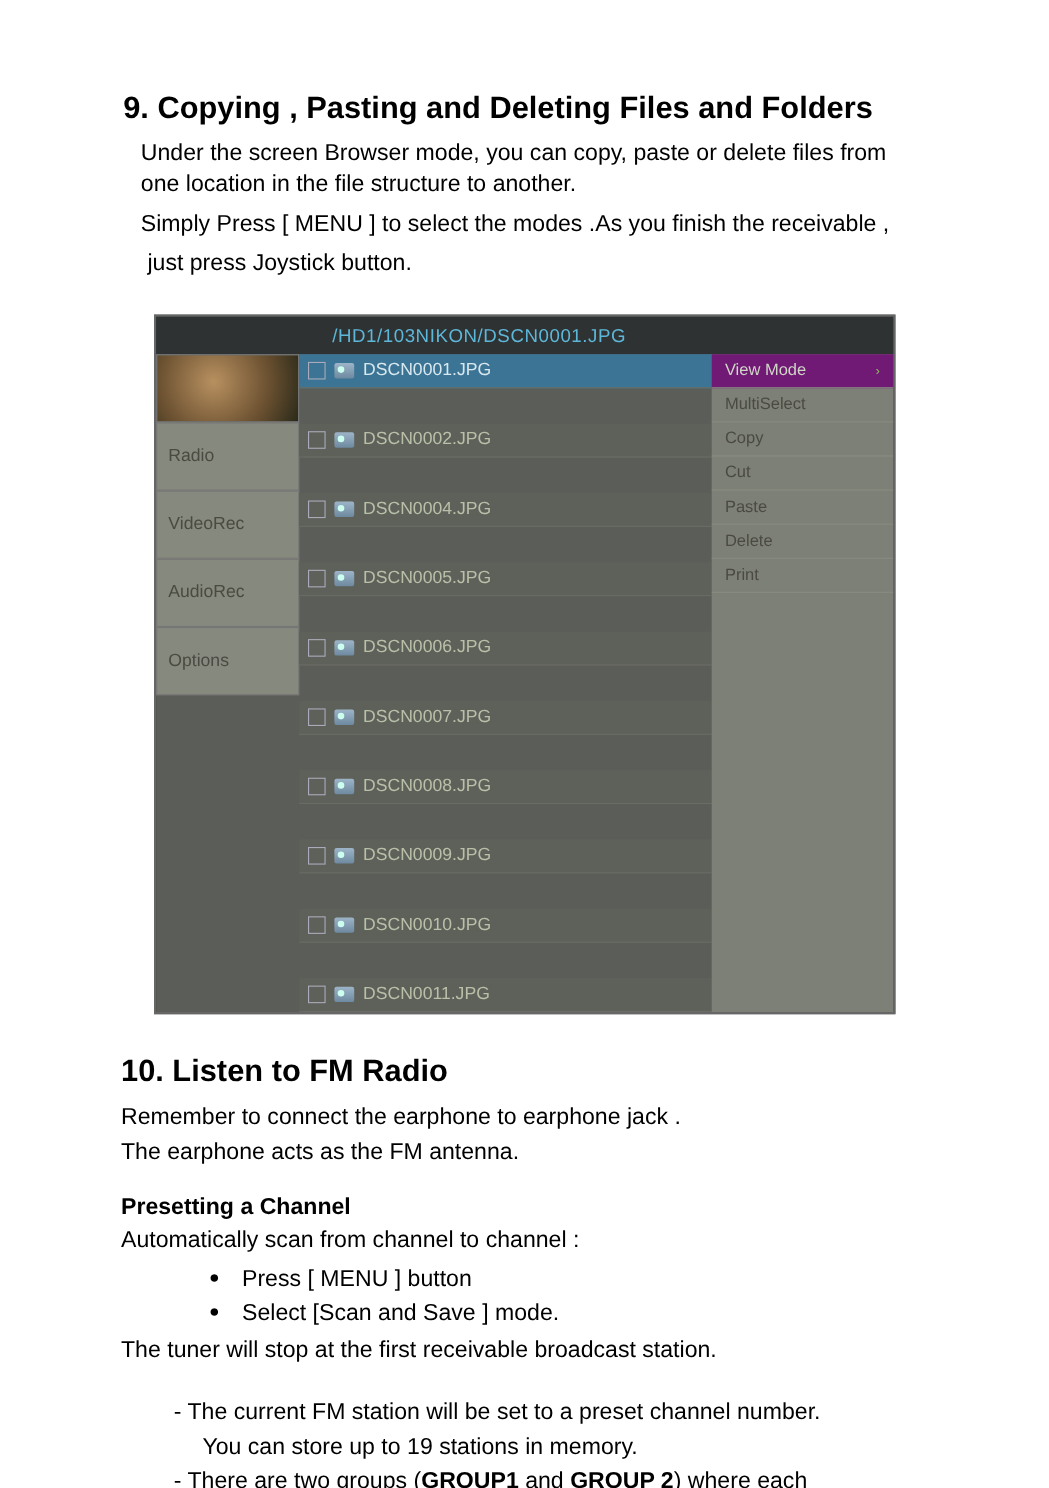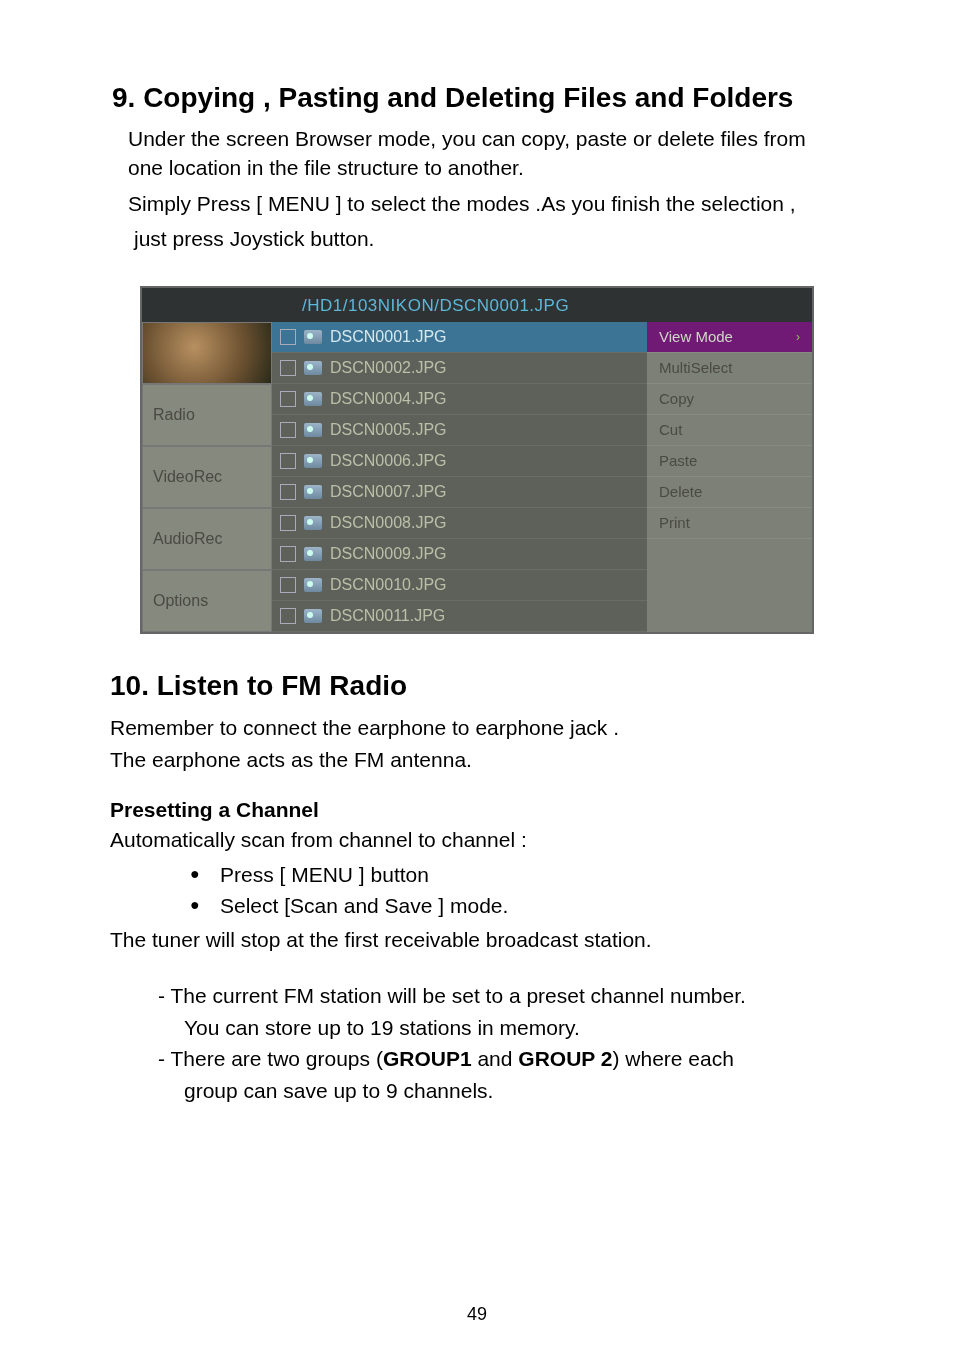--- a/index.html
+++ b/index.html
@@ -61,20 +61,21 @@
     font-size: 16px;
     background: #86897d;
   }
   .ss-thumb {
     background: radial-gradient(circle at 40% 40%, #b89060 0%, #6a5030 60%, #2a2a1a 100%);
   }
   .ss-center {
     flex: 1;
     display: flex;
     flex-direction: column;
+    gap: 32px;
   }
   .ss-row {
     display: flex;
     align-items: center;
     height: 30px;
     border-bottom: 1px solid #6a6d65;
     padding-left: 8px;
     color: #b8c0a8;
     font-size: 16px;
     gap: 8px;
@@ -198,21 +199,21 @@
     font-size: 18px;
   }
 </style>
 </head>
 <body>
 
 <div class="page">
 
   <h2 class="h-section">9. Copying , Pasting and Deleting Files and Folders</h2>
   <p class="intro-p">Under the screen Browser mode, you can copy, paste or delete files from one location in the file structure to another.</p>
-  <p class="intro-p">Simply Press [ MENU ] to select the modes .As you finish the selection ,</p>
+  <p class="intro-p">Simply Press [ MENU ] to select the modes .As you finish the receivable ,</p>
   <p class="intro-p indent2"> just press Joystick button.</p>
 
   <div class="screenshot">
     <div class="ss-pathbar">/HD1/103NIKON/DSCN0001.JPG</div>
     <div class="ss-body">
       <div class="ss-left">
         <div class="ss-left-item ss-thumb"></div>
         <div class="ss-left-item">
             <span>Radio</span>
           </div>

